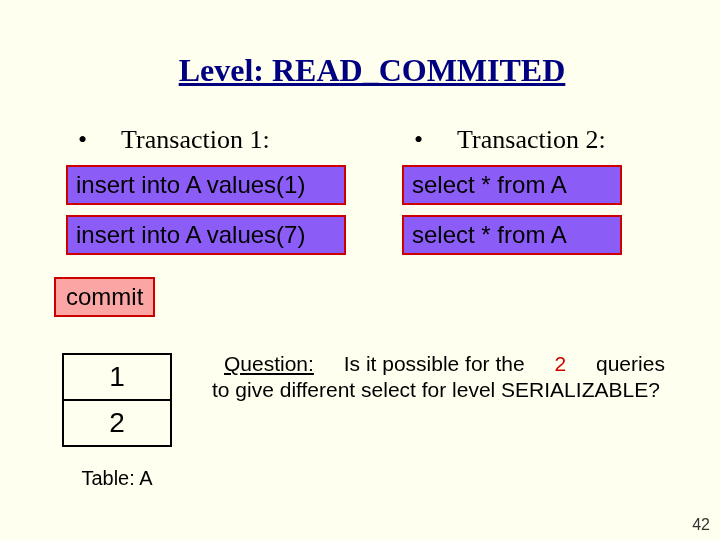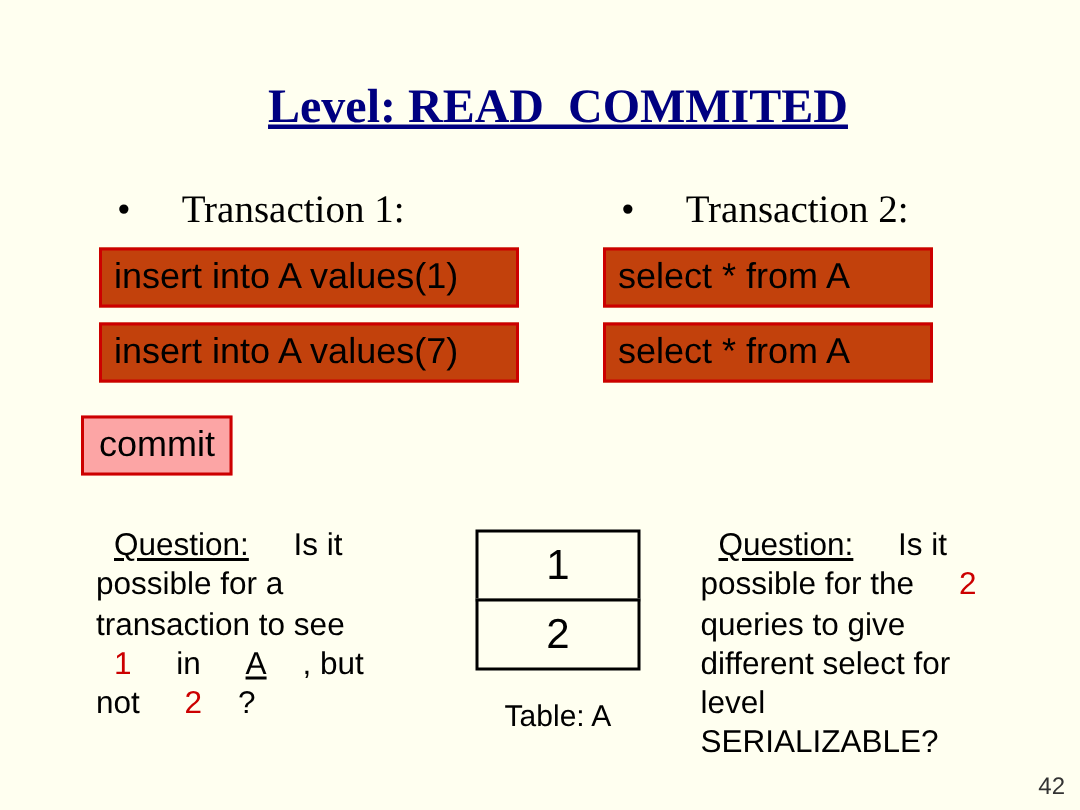--- a/index.html
+++ b/index.html
@@ -29,21 +29,21 @@
     flex: 1;
   }
   .col-heading {
     font-size: 26px;
     color: #000;
     padding: 6px 0 10px 0;
   }
   .bullet { margin-right: 10px; }
   .sql-box {
     border: 2px solid #cc0000;
-    background: #c2410c;
+    background: #8b5cf6;
     font-family: Arial, Helvetica, sans-serif;
     font-size: 24px;
     color: #000;
     padding: 4px 8px;
     margin-bottom: 10px;
     display: inline-block;
     min-width: 280px;
   }
   .col-right .sql-box { min-width: 220px; }
   .commit-box {
@@ -127,23 +127,20 @@
       <span class="bullet">•</span><span>Transaction 2:</span>
     </div>
     <div class="sql-box">select * from A</div><br>
     <div class="sql-box">select * from A</div>
   </div>
 </div>
 
 <div class="commit-box">commit</div>
 
 <div class="bottom">
-  <div class="question">
-    <span class="qlabel">Question:</span><span> Is it possible for a transaction to see </span><span class="hl">1</span><span> in </span><span class="ul">A</span><span>, but not </span><span class="hl">2</span><span>?</span>
-  </div>
 
   <div class="table-wrap">
     <div class="table-cell">1</div>
     <div class="table-cell">2</div>
     <div class="table-caption">Table: A</div>
   </div>
 
   <div class="question">
     <span class="qlabel">Question:</span><span> Is it possible for the </span><span class="hl">2</span><span> queries to give different select for level SERIALIZABLE?</span>
   </div>

